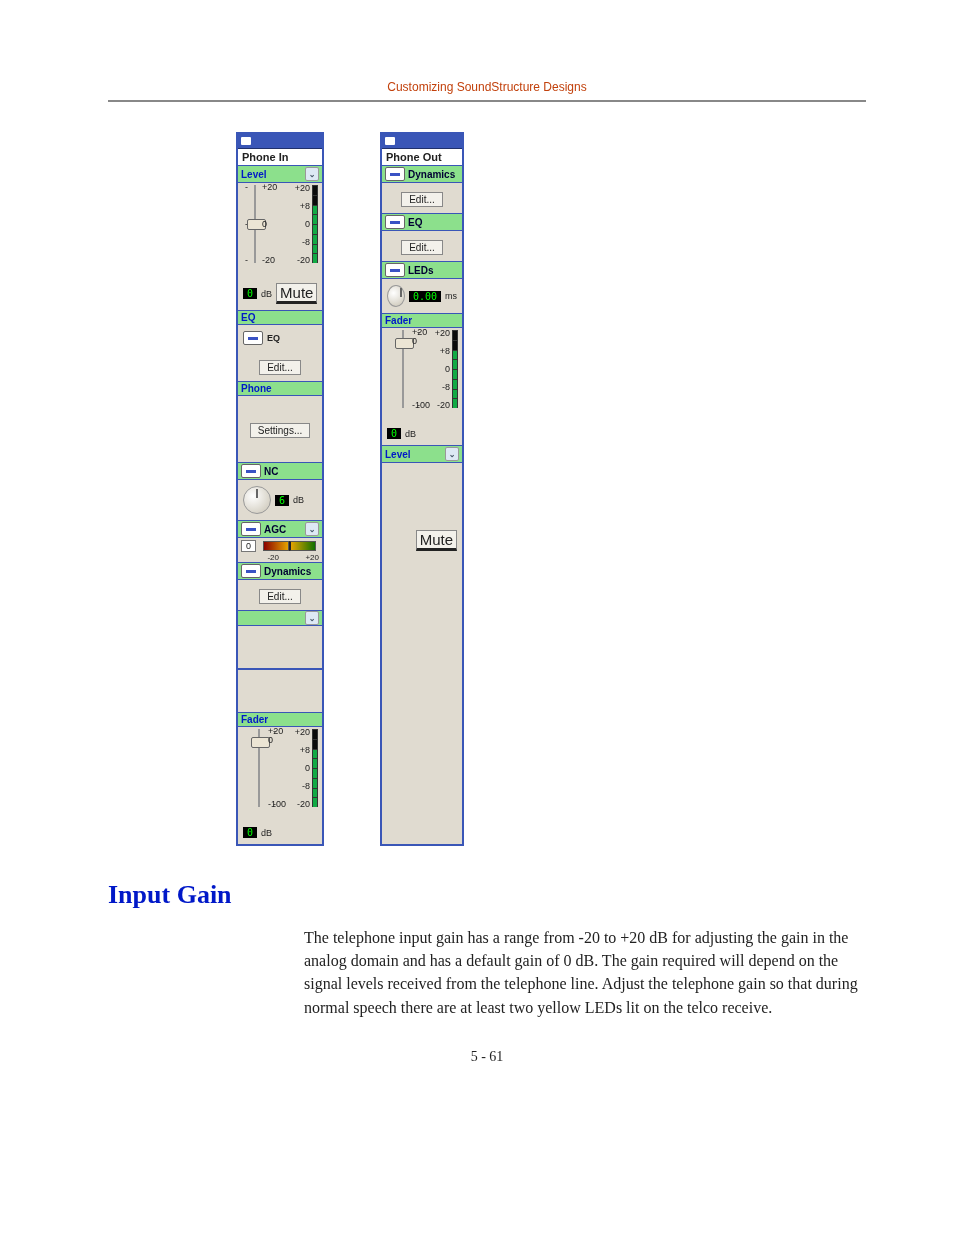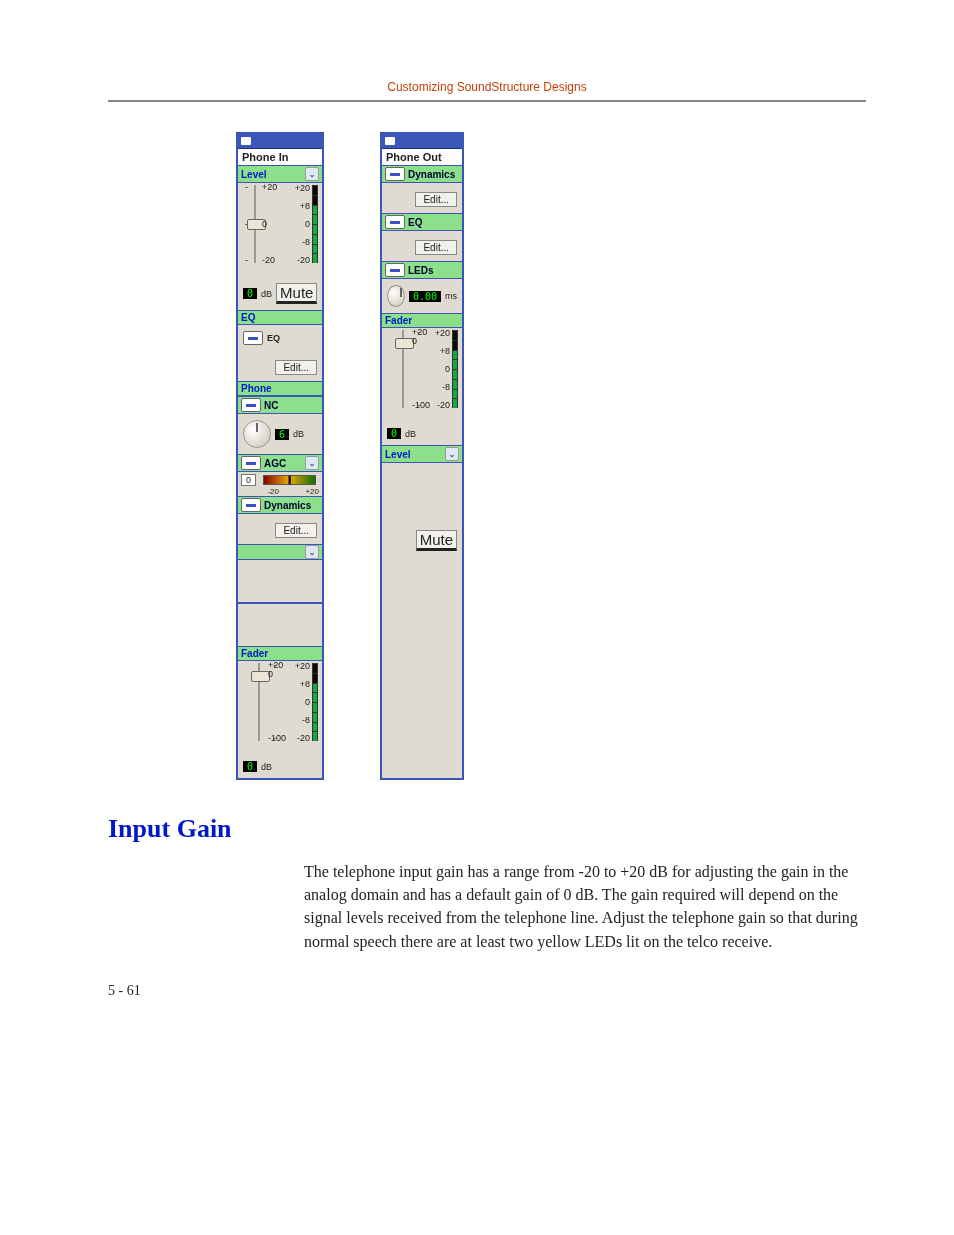--- a/index.html
+++ b/index.html
@@ -2,35 +2,35 @@
 <html><head>
 <meta charset="utf-8">
 <style>
   body{margin:0;background:#fff;font-family:Georgia,serif;color:#222;width:954px}
   .page{padding:80px 88px 40px 108px}
   .runhead{text-align:center;font-family:Arial,Helvetica,sans-serif;font-size:12px;color:#c2410c;margin-bottom:6px}
   .hr{height:2px;background:#888;margin-bottom:30px}
   .bodytext{margin-left:196px;font-size:16px;line-height:1.45}
   .figrow{display:flex;gap:56px;margin:16px 0 24px 128px}
   .h2{font-family:Liberation Serif, serif;font-weight:bold;font-size:26px;color:#0018c8;margin:34px 0 14px 0}
-  .pgno{text-align:left;font-size:14px;margin-top:30px}
+  .pgno{text-align:center;font-size:14px;margin-top:30px}
 
   
   .panel{border:2px solid #3a56b7;background:#e0dbd0;font-family:Tahoma,Arial,sans-serif}
   .titlebar{background:#3a56b7;height:14px;border-bottom:1px solid #20306b;display:flex;align-items:center;padding-left:3px}
   .speaker{width:10px;height:8px;background:#fff;border-radius:1px}
   .hdr{background:#fff;padding:2px 4px;font-size:11px;font-weight:bold}
   .sect-g{background:#8ce08c;font-size:10px;font-weight:bold;padding:1px 3px;color:#003;display:flex;align-items:center;gap:3px;border-top:1px solid #3a56b7;border-bottom:1px solid #3a56b7}
   .sect-g.blue{color:#0018c8}
   .togglebox{width:18px;height:12px;background:#fff;border:1px solid #666;border-radius:2px;display:flex;align-items:center;justify-content:center}
   .togglebox .bar{width:10px;height:3px;background:#3952c4}
   .collapse{width:12px;height:12px;background:#dde9f5;border:1px solid #999;border-radius:2px;margin-left:auto;display:flex;align-items:center;justify-content:center;font-size:8px;color:#456}
   .block{padding:6px 5px}
   .btn{background:#f3f1eb;border:1px solid #888;font-size:10px;padding:1px 7px;display:inline-block}
-  .center{text-align:right}
+  .center{text-align:center}
   .slider-area{position:relative;height:88px}
   .ticks{position:absolute;left:24px;top:0;font-size:9px;line-height:1;display:flex;flex-direction:column;justify-content:space-between;height:82px}
   .ticks.left{left:2px;text-align:right;width:8px}
   .track{position:absolute;left:16px;top:2px;width:2px;height:78px;background:#999}
   .thumb{position:absolute;left:9px;width:17px;height:9px;background:#ece5d4;border:1px solid #666;border-radius:2px}
   .meter{position:absolute;right:4px;top:2px;width:6px;height:78px;background:#333;display:flex;flex-direction:column}
   .meter .seg{flex:1;margin:1px 1px 0 1px;background:#1a4}
   .meter .off{background:#0a0a0a}
   .mlabels{position:absolute;right:12px;top:0;font-size:9px;display:flex;flex-direction:column;justify-content:space-between;height:82px;text-align:right}
   .valbox{background:#000;color:#0f0;font-size:10px;padding:0 4px;display:inline-block;font-family:monospace}
@@ -119,20 +119,23 @@
           <span class="small" style="font-weight:bold">EQ</span>
           </div>
         <div class="center" style="margin-top:12px">
           <span class="btn">Edit...</span>
         </div>
       </div>
 
       <div class="sect-g blue">
         <span>Phone</span>
       </div>
+      <div class="block center" style="padding:24px 4px">
+        <span class="btn">Settings...</span>
+      </div>
 
       <div class="sect-g">
         <span class="togglebox">
             <span class="bar"></span>
           </span>
         <span>NC</span>
       </div>
       <div class="block row">
         <span class="knob"></span>
         <span class="valbox">6</span>

